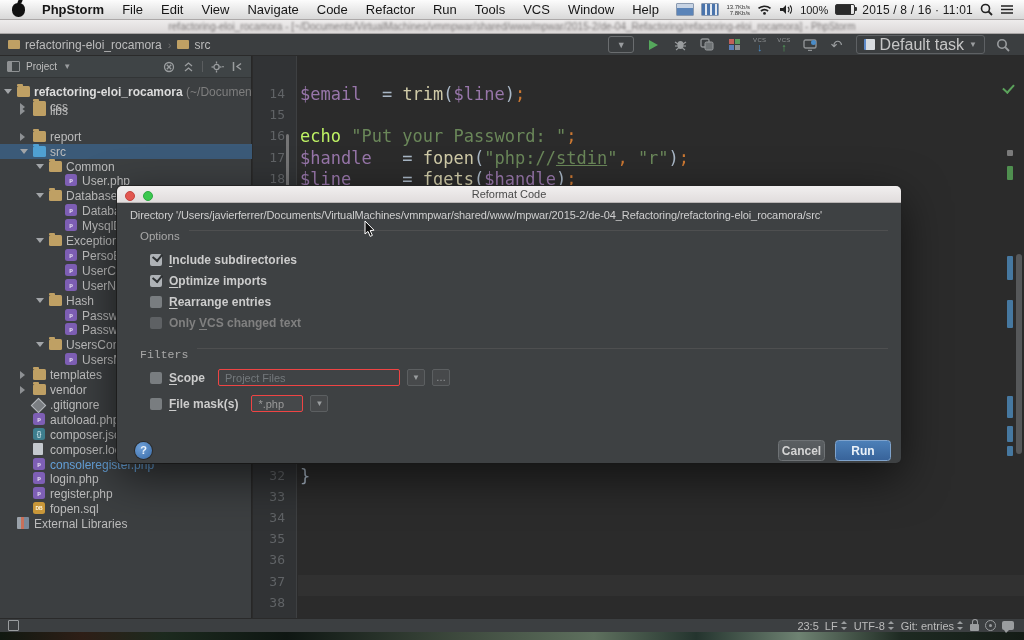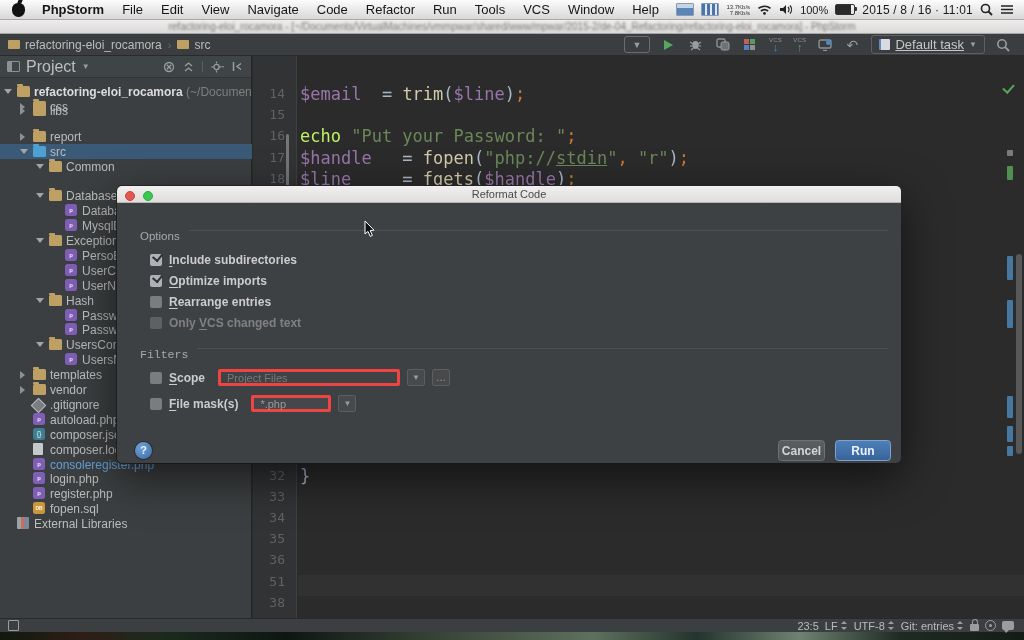--- a/index.html
+++ b/index.html
@@ -29,28 +29,28 @@
   .crumb-sep{color:#6E6E6E;font-size:11px;}
   .tb-right{margin-left:auto;display:flex;align-items:center;gap:11px;padding-right:14px;}
   .tb-ic{display:inline-flex;align-items:center;justify-content:center;width:16px;height:16px;font-size:12px;color:#9A9D9F;position:relative;}
   .rc-box{width:24px;height:15px;border:1px solid #6A6D6F;border-radius:3px;display:flex;align-items:center;justify-content:center;color:#9A9D9F;font-size:9px;}
   .play{width:0;height:0;border-left:9px solid #55A85C;border-top:5.5px solid transparent;border-bottom:5.5px solid transparent;}
   .vcs-ic{display:flex;flex-direction:column;align-items:center;line-height:6px;}
   .vcs-ic .cap{font-size:6px;color:#8E9193;letter-spacing:.3px;}
   .vcs-ic .arr{font-size:11px;line-height:9px;}
   .task-btn{display:flex;align-items:center;gap:5px;border:1px solid #5E6164;border-radius:3px;padding:1px 7px;height:15px;}
   .task-doc{width:9px;height:11px;background:#D8DCE0;border-radius:1px;border-left:2px solid #5E8AC8;}
-  .task-label{font-size:13px;color:#C6C6C6;white-space:nowrap;text-decoration:underline;}
+  .task-label{font-size:16px;color:#C6C6C6;white-space:nowrap;}
   .task-caret{font-size:8px;color:#9A9D9F;}
   
   .project-panel{position:absolute;left:0;top:56px;width:252px;height:562px;background:#3C3F41;border-right:1px solid #272727;box-sizing:border-box;z-index:10;}
   .panel-header{position:absolute;left:0;top:0;width:100%;height:22px;background:#3F4446;border-bottom:1px solid #323536;box-sizing:border-box;display:flex;align-items:center;}
   .ph-icon{width:11px;height:9px;border:1px solid #8E9193;border-radius:1px;margin:0 6px 0 7px;position:relative;}
   .ph-icon::before{content:"";position:absolute;left:0;top:0;width:4px;height:100%;background:#8E9193;}
-  .ph-title{font-size:16px;color:#BEBEBE;}
+  .ph-title{font-size:10px;color:#BEBEBE;}
   .ph-caret{font-size:8px;color:#9A9D9F;margin-left:6px;}
   .ph-right{margin-left:auto;display:flex;align-items:center;gap:8px;padding-right:8px;color:#9A9D9F;}
   .ph-sep{width:1px;height:11px;background:#5A5D5F;}
   #tree{position:absolute;left:0;top:22px;width:252px;height:540px;overflow:hidden;}
   .tree-row{position:absolute;left:0;width:252px;height:15px;}
   .tree-row.sel{background:#3B5A78;}
   .ar{position:absolute;top:4px;width:0;height:0;}
   .ar.d{border-left:4.5px solid transparent;border-right:4.5px solid transparent;border-top:5.5px solid #A2A5A8;margin-top:1px;}
   .ar.r{border-top:4.5px solid transparent;border-bottom:4.5px solid transparent;border-left:5.5px solid #8E9194;}
   .tico{position:absolute;top:2px;width:13px;height:11px;}
@@ -95,21 +95,21 @@
   #dlg-options{position:absolute;left:33px;top:66px;width:400px;}
   .opt-row{position:absolute;left:0;height:16px;display:flex;align-items:center;gap:7px;}
   .cb{width:12px;height:12px;border-radius:2px;background:#797D80;position:relative;flex:none;}
   .cb.checked{background:#AEB2B6;}
   .cb.checked::after{content:"";position:absolute;left:3px;top:-1px;width:7px;height:5px;border-left:2px solid #2E3133;border-bottom:2px solid #2E3133;transform:rotate(-50deg);}
   .cb.disabled{background:#5E6164;}
   .opt-label{font-size:12px;font-weight:bold;color:#CCCCCC;white-space:nowrap;}
   .opt-label.dis{color:#808080;}
   .opt-label u{text-underline-offset:2px;}
   .filt-row{position:absolute;display:flex;align-items:center;gap:7px;height:19px;}
-  .combo{height:17px;background:#45484A;border:3px solid #ef4444;border-radius:2px;display:flex;align-items:center;padding:0 6px;box-sizing:border-box;}
+  .combo{height:17px;background:#45484A;border:1px solid #ef4444;border-radius:2px;display:flex;align-items:center;padding:0 6px;box-sizing:border-box;}
   .combo.dis{background:#404345;}
   .combo-val{font-size:11px;color:#74797C;white-space:nowrap;}
   .mini-btn{width:18px;height:17px;background:#47494B;border:1px solid #5C5F61;border-radius:2px;color:#9A9D9F;font-size:8px;display:flex;align-items:center;justify-content:center;box-sizing:border-box;}
   .help-btn{position:absolute;left:18px;top:256px;width:17px;height:17px;border-radius:50%;background:radial-gradient(circle at 35% 30%,#6FA0D8,#3A6CA8);color:#EAF2FB;font-size:11px;font-weight:bold;text-align:center;line-height:17px;box-shadow:0 0 0 1px #2A2A2A;}
   .btn{position:absolute;top:254px;height:21px;border-radius:3.5px;font-size:12px;font-weight:bold;text-align:center;line-height:21px;box-sizing:border-box;}
   .btn-cancel{right:76px;width:47px;background:linear-gradient(#5B5F62,#4E5255);border:1px solid #6E7275;color:#D4D4D4;}
   .btn-run{right:10px;width:56px;background:linear-gradient(#4C80B8,#38639A);border:1px solid #7FA3CC;color:#EAF1F8;}
   
   .statusbar{position:absolute;left:0;top:618px;width:1024px;height:14px;background:#3C3F41;border-top:1px solid #2A2A2A;box-sizing:border-box;display:flex;align-items:center;z-index:20;font-size:11px;color:#BBBBBB;}
   .sb-toggle{width:9px;height:9px;border:1.5px solid #9A9D9F;border-radius:1px;margin-left:8px;}
@@ -316,20 +316,24 @@
         <div class="tree-row sel" style="top: 65.6px;">
           <span class="ar d" style="left: 20px;"></span>
           <span class="tico ic-src" style="left: 33px;"></span>
           <span class="tlabel" style="left: 50px; width: 202px; overflow: hidden;">src</span>
         </div>
         <div class="tree-row" style="top: 80.5px;">
           <span class="ar d" style="left: 36px;"></span>
           <span class="tico ic-folder" style="left: 49px;"></span>
           <span class="tlabel" style="left: 66px; width: 186px; overflow: hidden;">Common</span>
         </div>
+        <div class="tree-row" style="top: 95.4px;">
+          <span class="tico ic-php" style="left: 65px;"></span>
+          <span class="tlabel" style="left: 82px; width: 170px; overflow: hidden;">User.php</span>
+        </div>
         <div class="tree-row" style="top: 110.3px;">
           <span class="ar d" style="left: 36px;"></span>
           <span class="tico ic-folder" style="left: 49px;"></span>
           <span class="tlabel" style="left: 66px; width: 186px; overflow: hidden;">Database</span>
         </div>
         <div class="tree-row" style="top: 125.2px;">
           <span class="tico ic-php" style="left: 65px;"></span>
           <span class="tlabel" style="left: 82px; width: 170px; overflow: hidden;">Databas</span>
         </div>
         <div class="tree-row" style="top: 140.1px;">
@@ -463,21 +467,21 @@
         </div>
         <div class="code-row" style="top: 473.2px;">
           <span class="lnum">35</span>
           <pre class="cline"></pre>
         </div>
         <div class="code-row" style="top: 494.4px;">
           <span class="lnum">36</span>
           <pre class="cline"></pre>
         </div>
         <div class="code-row" style="top: 515.6px;">
-          <span class="lnum">51</span>
+          <span class="lnum">37</span>
           <pre class="cline"></pre>
         </div>
         <div class="code-row" style="top: 536.8px;">
           <span class="lnum">38</span>
           <pre class="cline"></pre>
         </div>
       </div>
   </div>
 
   <div class="check-ok"></div>
@@ -491,20 +495,21 @@
       <div class="mk" style="left: 1007px; top: 446px; height: 10px; background: rgb(70, 120, 160);"></div>
     </div>
   <div class="vscroll"></div>
 
   <div class="dialog">
     <div class="dlg-titlebar">
       <span class="dot red"></span>
       <span class="dot green"></span>
       <span class="dlg-title">Reformat Code</span>
     </div>
+    <div class="dlg-dir">Directory '/Users/javierferrer/Documents/VirtualMachines/vmmpwar/shared/www/mpwar/2015-2/de-04_Refactoring/refactoring-eloi_rocamora/src'</div>
     <div class="sect" style="top:44px;">
       <span class="sect-label">Options</span>
       <span class="sect-line"></span>
     </div>
     <div id="dlg-options">
         <div class="opt-row" style="top: 0px;">
           <span class="cb checked"></span>
           <span class="opt-label"><u>I</u>nclude subdirectories</span>
         </div>
         <div class="opt-row" style="top: 21px;">
@@ -529,21 +534,21 @@
       <span class="opt-label" id="scope-label"><u>S</u>cope</span>
       <span class="combo dis" style="width:182px;margin-left:6px;">
         <span class="combo-val">Project Files</span>
       </span>
       <span class="mini-btn">▼</span>
       <span class="mini-btn" style="font-size:10px;">…</span>
     </div>
     <div class="filt-row" style="left:33px;top:208px;">
       <span class="cb"></span>
       <span class="opt-label" id="mask-label"><u>F</u>ile mask(s)</span>
-      <span class="combo" style="width:80px;margin-left:6px;">
+      <span class="combo" style="width:52px;margin-left:6px;">
         <span class="combo-val" style="color:#9A9A9A;">*.php</span>
       </span>
       <span class="mini-btn">▼</span>
     </div>
     <div class="help-btn">?</div>
     <div class="btn btn-cancel">Cancel</div>
     <div class="btn btn-run">Run</div>
   </div>
 
   <div class="statusbar">

